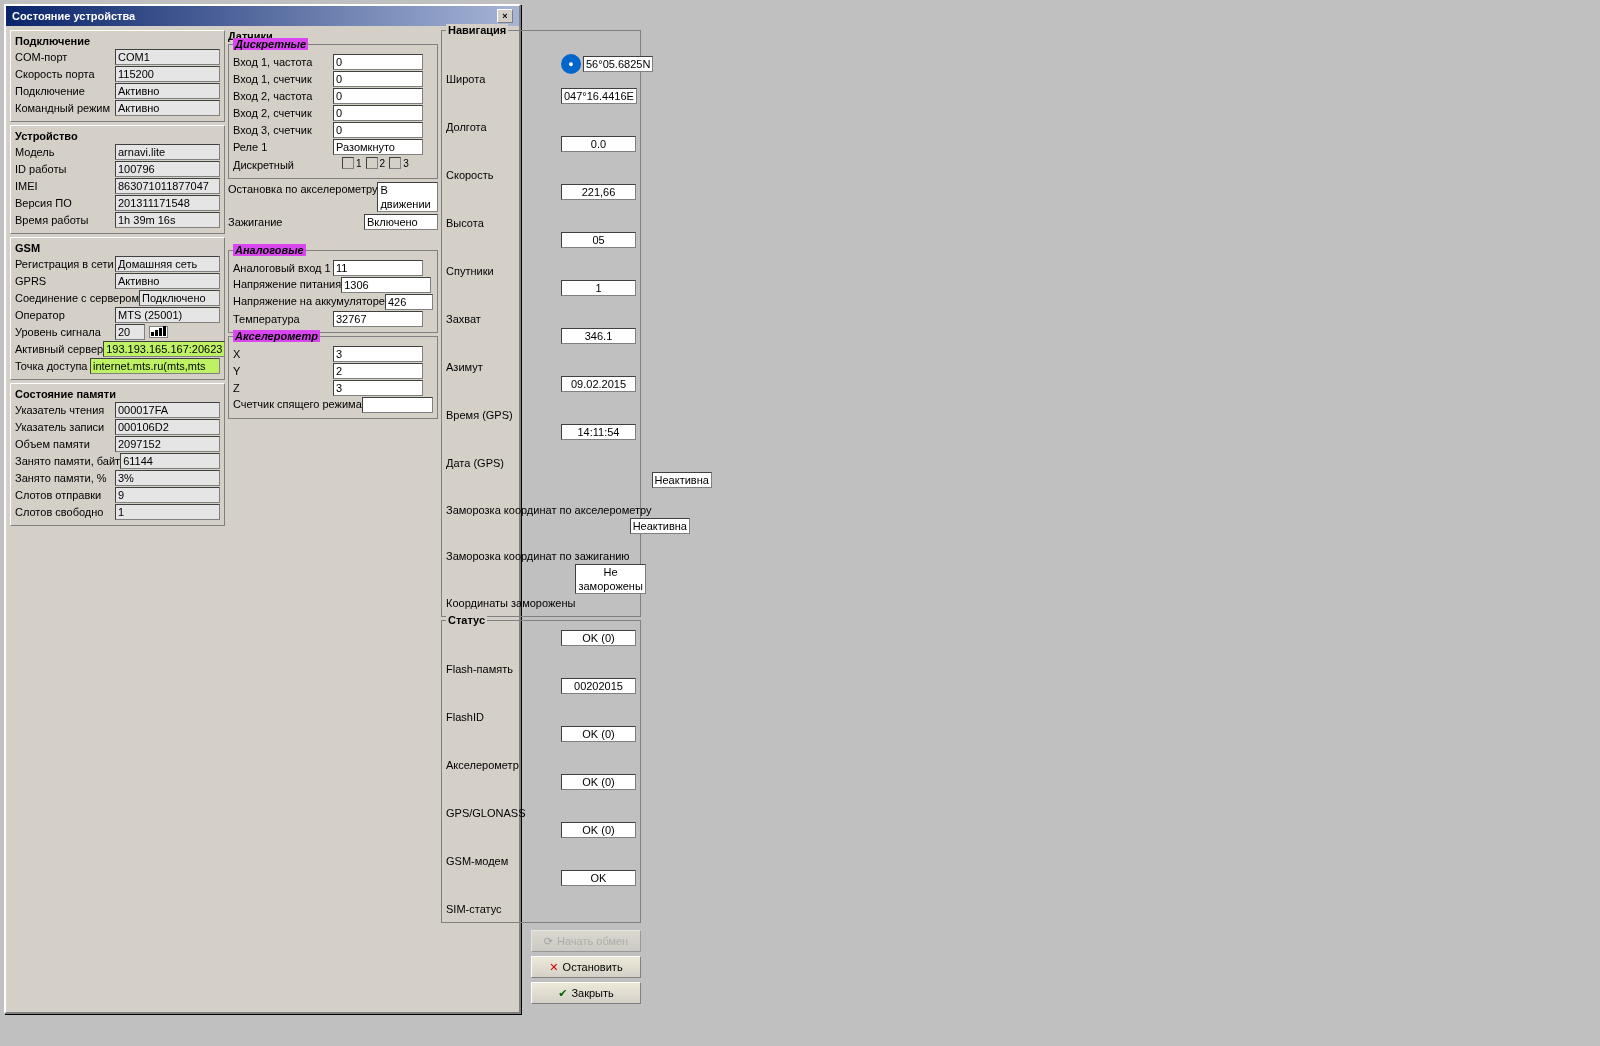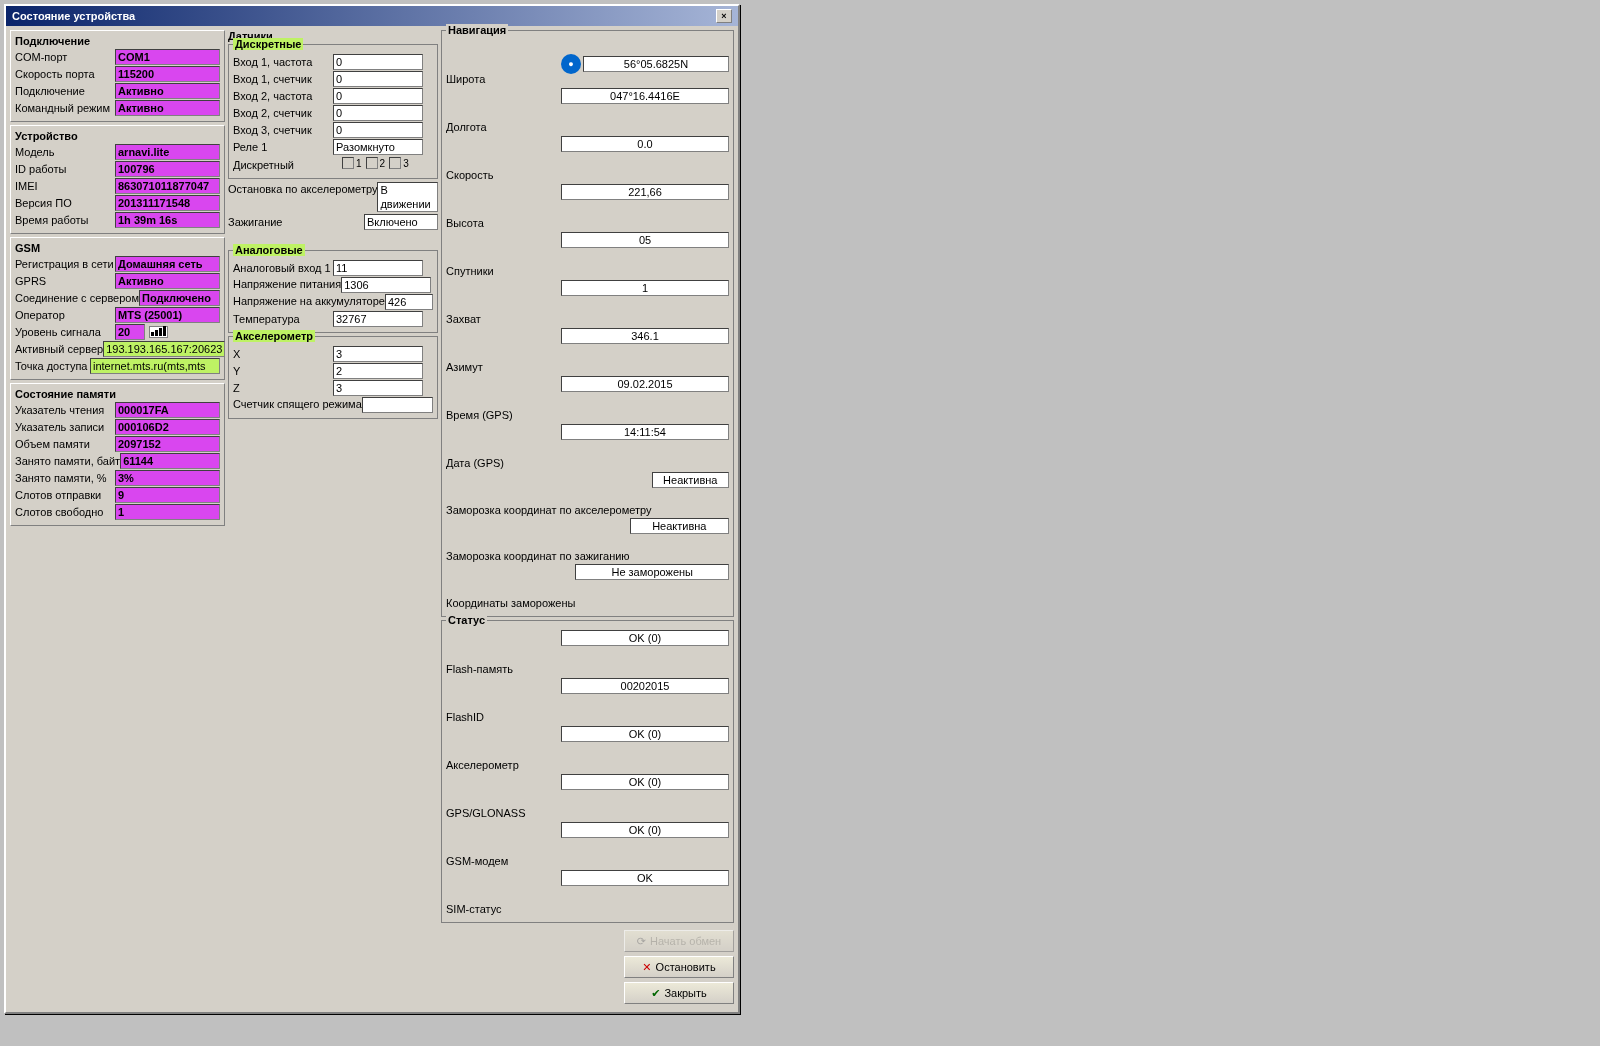--- a/index.html
+++ b/index.html
@@ -5,21 +5,21 @@
     * { box-sizing: border-box; margin: 0; padding: 0; }
     body {
       background: #c0c0c0;
       font-family: 'Tahoma', 'Arial', sans-serif;
       font-size: 11px;
     }
     .window {
       position: absolute;
       top: 4px;
       left: 4px;
-      width: 736px;
+      width: 517px;
       background: #d4d0c8;
       border: 2px solid #ffffff;
       border-right-color: #808080;
       border-bottom-color: #808080;
       box-shadow: 1px 1px 0 #000;
     }
     .titlebar {
       background: linear-gradient(to right, #0a246a, #a6b5d7);
       color: white;
       padding: 3px 6px;
@@ -118,24 +118,25 @@
     .mid-section {
       border: 1px solid #808080;
       padding: 4px;
       margin-bottom: 3px;
       position: relative;
     }
     .mid-section-title {
       position: absolute;
       top: -7px;
       left: 4px;
-      background: #bef264;
+      background: #d946ef;
       padding: 0 2px;
       font-weight: bold;
       font-size: 11px;
+      font-style: italic;
     }
     .mid-inner {
       margin-top: 5px;
     }
     .field-row-mid {
       display: flex;
       align-items: flex-start;
       margin-bottom: 1px;
       min-height: 16px;
     }
@@ -223,29 +224,28 @@
       align-items: center;
       margin-bottom: 1px;
       min-height: 16px;
     }
     .left-field-label {
       min-width: 100px;
       flex-shrink: 0;
       line-height: 16px;
     }
     .left-field-value {
-      background: #d946ef;
+      background: #e5e5e5;
       border: 1px solid #808080;
       border-top-color: #404040;
       border-left-color: #404040;
       padding: 0 2px;
       min-height: 16px;
       line-height: 14px;
       flex: 1;
-      font-weight: bold;
     }
     
     .server-row {
       display: flex;
       align-items: center;
       margin-bottom: 1px;
     }
     .server-label {
       min-width: 75px;
       flex-shrink: 0;

